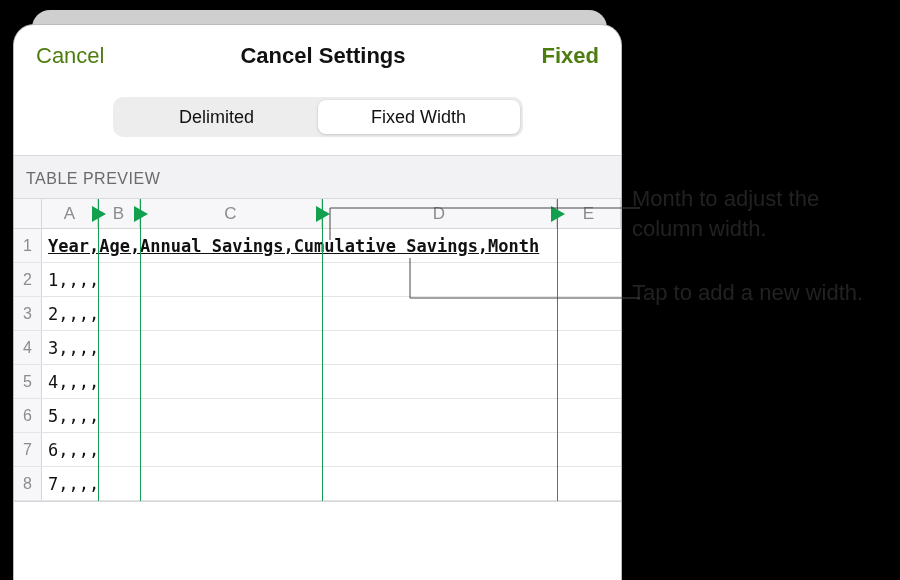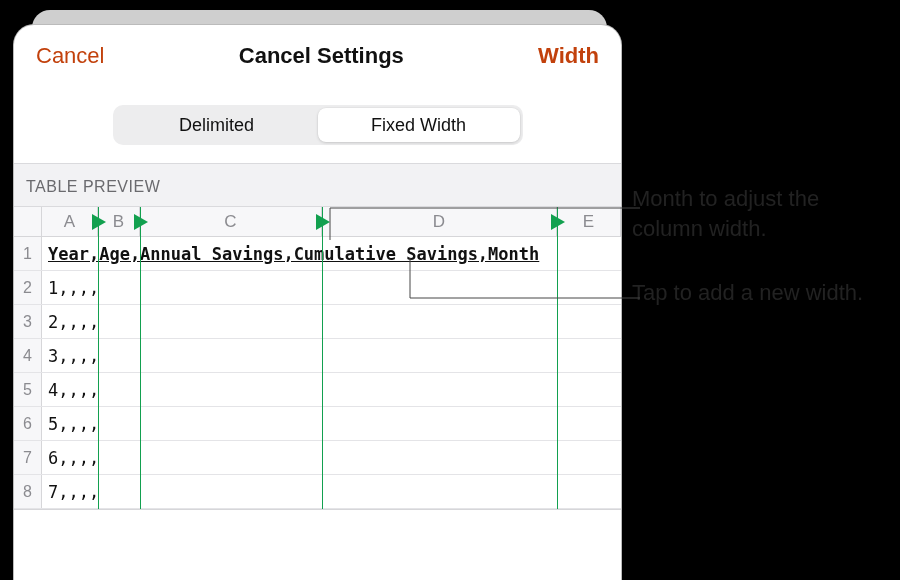--- a/index.html
+++ b/index.html
@@ -34,34 +34,34 @@
     box-shadow: 0 0 0 1px #bbb;
   }
   .navbar {
     display: flex;
     align-items: center;
     justify-content: space-between;
     padding: 18px 22px 10px 22px;
   }
   .nav-btn {
     font-size: 22px;
-    color: #c2410c;
+    color: #4d7c0f;
     background: none;
     border: none;
     cursor: pointer;
     padding: 0;
   }
   .nav-title {
     font-size: 22px;
     font-weight: 700;
     color: #111;
   }
   .update { font-weight: 600; }
   .segmented {
-    margin: 26px auto 18px auto;
+    margin: 18px auto 18px auto;
     width: 410px;
     height: 40px;
     background: #ededee;
     border-radius: 10px;
     display: flex;
     align-items: center;
     padding: 3px;
     position: relative;
   }
   .segmented .seg {
@@ -192,21 +192,21 @@
 </head>
 <body>
 
 <div class="backdrop"></div>
 
 <div class="sheet">
 
   <div class="navbar">
     <button class="nav-btn">Cancel</button>
     <div class="nav-title">Cancel Settings</div>
-    <button class="nav-btn update">Width</button>
+    <button class="nav-btn update">Fixed</button>
   </div>
 
   <div class="segmented">
     <div class="thumb"></div>
     <div class="seg">Delimited</div>
     <div class="seg">Fixed Width</div>
   </div>
 
   <div class="section-header">TABLE PREVIEW</div>
 

